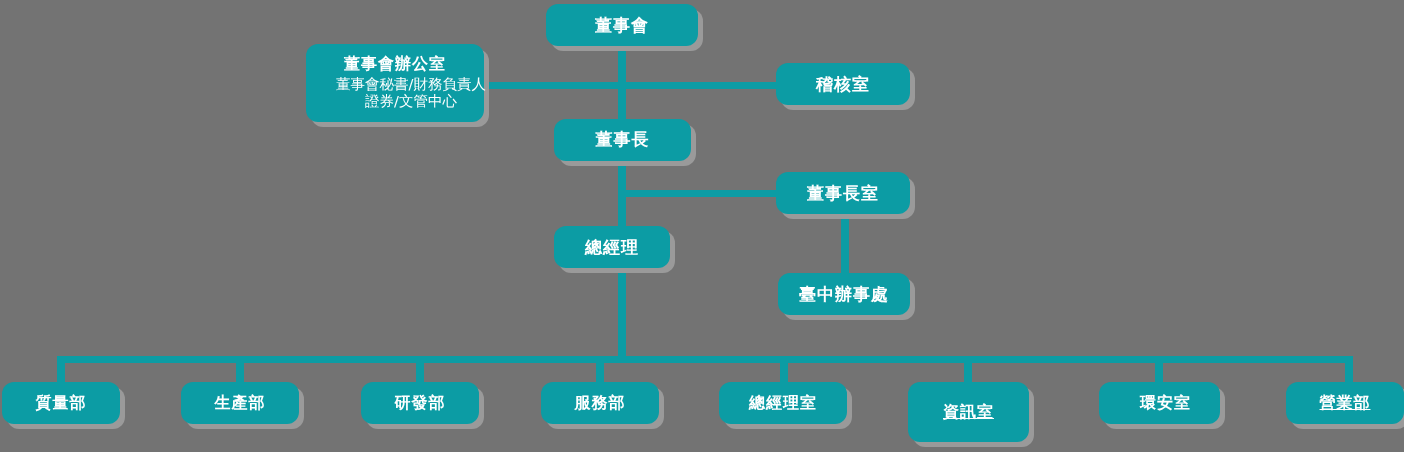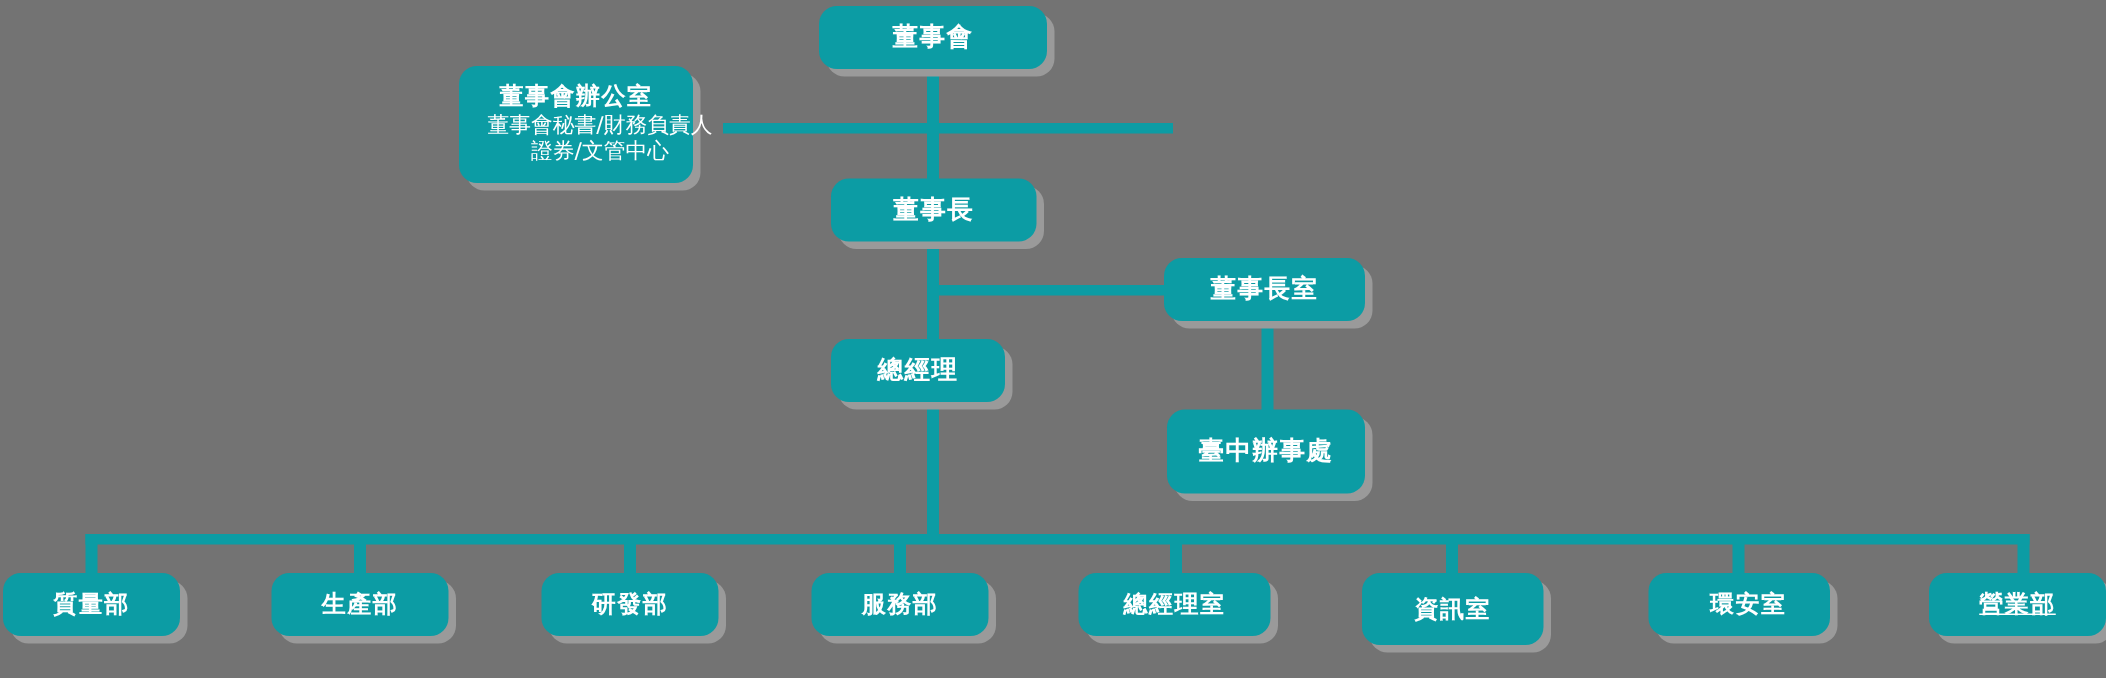--- a/index.html
+++ b/index.html
@@ -81,36 +81,39 @@
   <div class="line" style="left:596px; top:356px; width:8px; height:28px;"></div>
   <div class="line" style="left:780px; top:356px; width:8px; height:28px;"></div>
   <div class="line" style="left:964px; top:356px; width:8px; height:28px;"></div>
   <div class="line" style="left:1155px; top:356px; width:8px; height:28px;"></div>
   <div class="line" style="left:1345px; top:356px; width:8px; height:28px;"></div>
 
   <div class="node" style="left:546px; top:4px; width:152px; height:42px;">
     <span class="ttl">董事會</span>
   </div>
 
-  <div class="node office" style="left:306px; top:44px; width:156px; height:78px;">
+  <div class="node office" style="left:306px; top:44px; width:178px; height:78px;">
     <span class="ttl">董事會辦公室</span>
     <span class="sub">董事會秘書/財務負責人</span>
     <span class="sub">證券/文管中心</span>
   </div>
 
+  <div class="node" style="left:776px; top:63px; width:134px; height:42px;">
+    <span class="ttl">稽核室</span>
+  </div>
 
   <div class="node" style="left:554px; top:119px; width:137px; height:42px;font-family:Liberation Serif, serif;">
     <span class="ttl">董事長</span>
   </div>
 
   <div class="node" style="left:776px; top:172px; width:134px; height:42px;">
     <span class="ttl">董事長室</span>
   </div>
 
-  <div class="node" style="left:778px; top:273px; width:132px; height:56px;">
+  <div class="node" style="left:778px; top:273px; width:132px; height:42px;">
     <span class="ttl">臺中辦事處</span>
   </div>
 
   <div class="node" style="left:554px; top:226px; width:116px; height:42px;">
     <span class="ttl">總經理</span>
   </div>
 
   <div class="node small" style="left:2px; top:382px; width:118px; height:42px;">
     <span class="ttl">質量部</span>
   </div>
@@ -119,21 +122,21 @@
   </div>
   <div class="node small" style="left:361px; top:382px; width:118px; height:42px;">
     <span class="ttl">研發部</span>
   </div>
   <div class="node small" style="left:541px; top:382px; width:118px; height:42px;">
     <span class="ttl">服務部</span>
   </div>
   <div class="node small" style="left:719px; top:382px; width:128px; height:42px;">
     <span class="ttl">總經理室</span>
   </div>
-  <div class="node small" style="left:908px; top:382px; width:121px; height:48px;">
+  <div class="node small" style="left:908px; top:382px; width:121px; height:60px;text-decoration:underline;">
     <span class="ttl">資訊室</span>
   </div>
   <div class="node small" style="left:1099px; top:382px; width:121px; height:42px;padding-left:12px;">
     <span class="ttl">環安室</span>
   </div>
   <div class="node small" style="left:1286px; top:382px; width:118px; height:42px;text-decoration:underline;">
     <span class="ttl">營業部</span>
   </div>
 
 </div>

